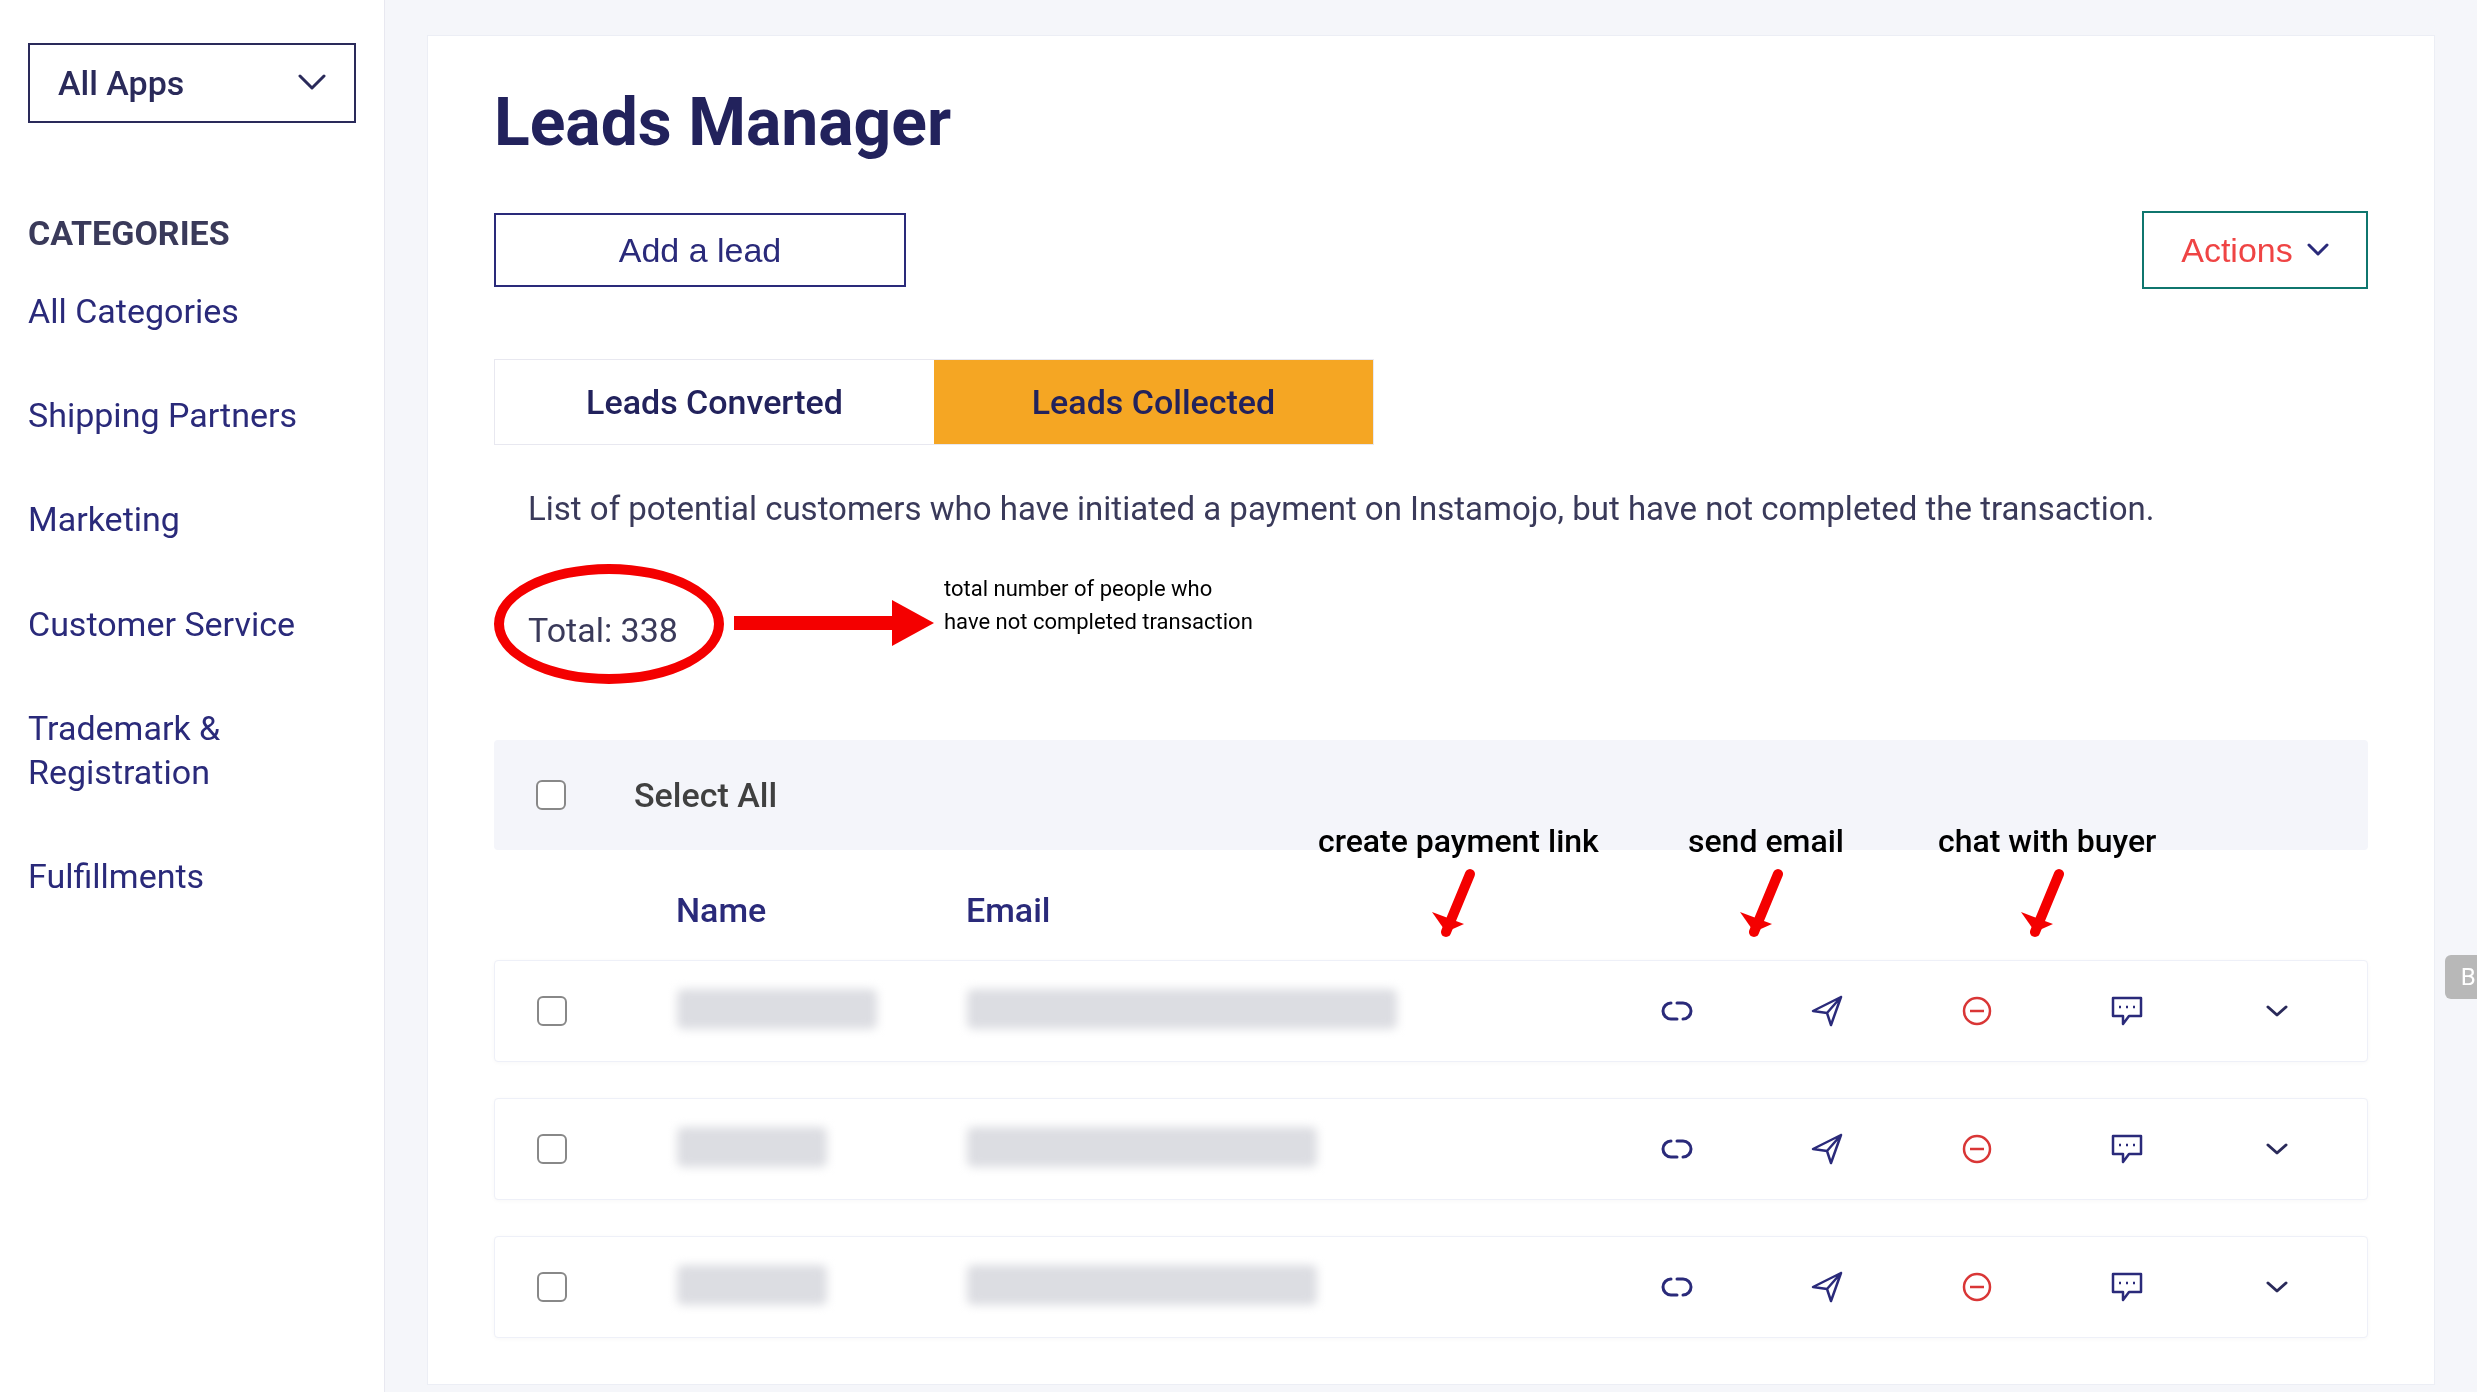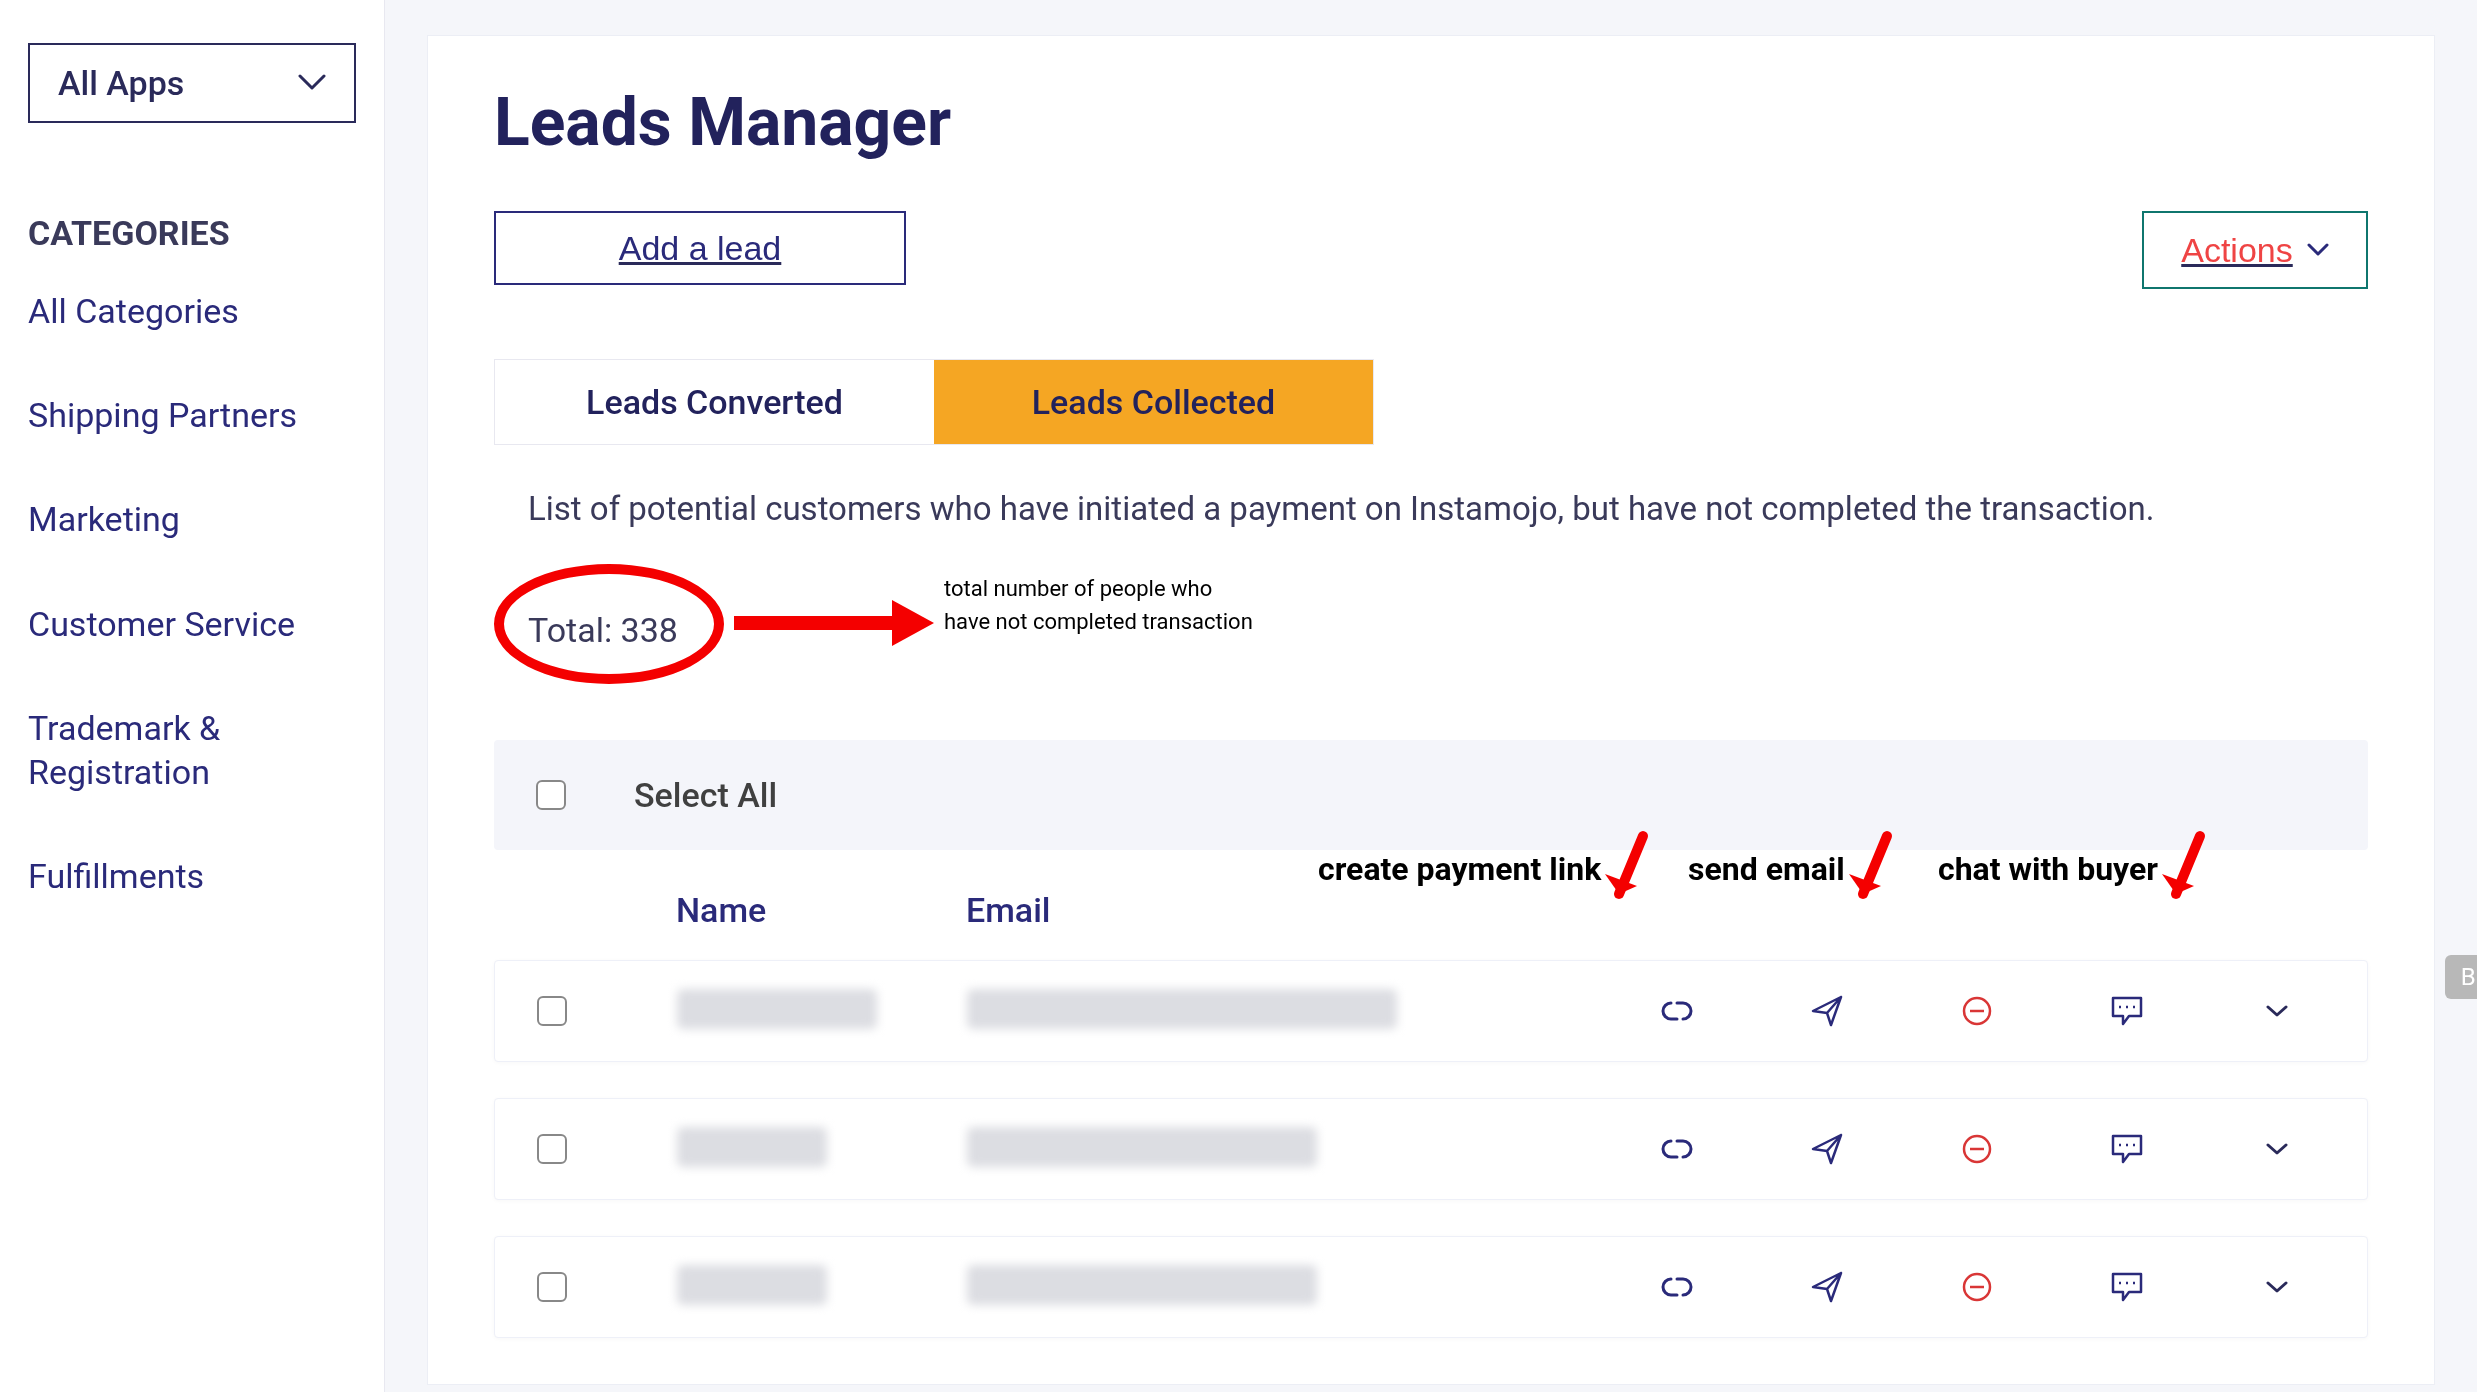--- a/index.html
+++ b/index.html
@@ -70,23 +70,22 @@
   }
   .page-title {
     font-size: 66px;
     font-weight: 700;
     color: #22225c;
     margin-bottom: 50px;
   }
   .toolbar {
     display: flex;
     justify-content: space-between;
-    align-items: flex-start;
+    align-items: center;
     margin-bottom: 70px;
-    text-decoration: underline;
   }
   .add-lead-btn {
     width: 412px;
     height: 74px;
     border: 2px solid #2a2a7a;
     background: #fff;
     color: #2a2a7a;
     font-size: 34px;
     font-weight: 500;
     display: flex;
@@ -241,25 +240,24 @@
     position: absolute;
     top: -38px;
     right: 60px;
     width: 990px;
     height: 150px;
     z-index: 5;
   }
   .ann {
     position: absolute;
     display: flex;
-    flex-direction: row;
+    flex-direction: column;
     align-items: center;
     font-size: 32px;
     color: #000;
-    font-weight: bold;
   }
   .ann .label { white-space: nowrap; }
   .ann svg { margin-top: 4px; }
   .ann1 { left: 0px; top: 0; }
   .ann2 { left: 370px; top: 0; }
   .ann3 { left: 620px; top: 0; }
 
   .data-row {
     display: flex;
     align-items: center;

